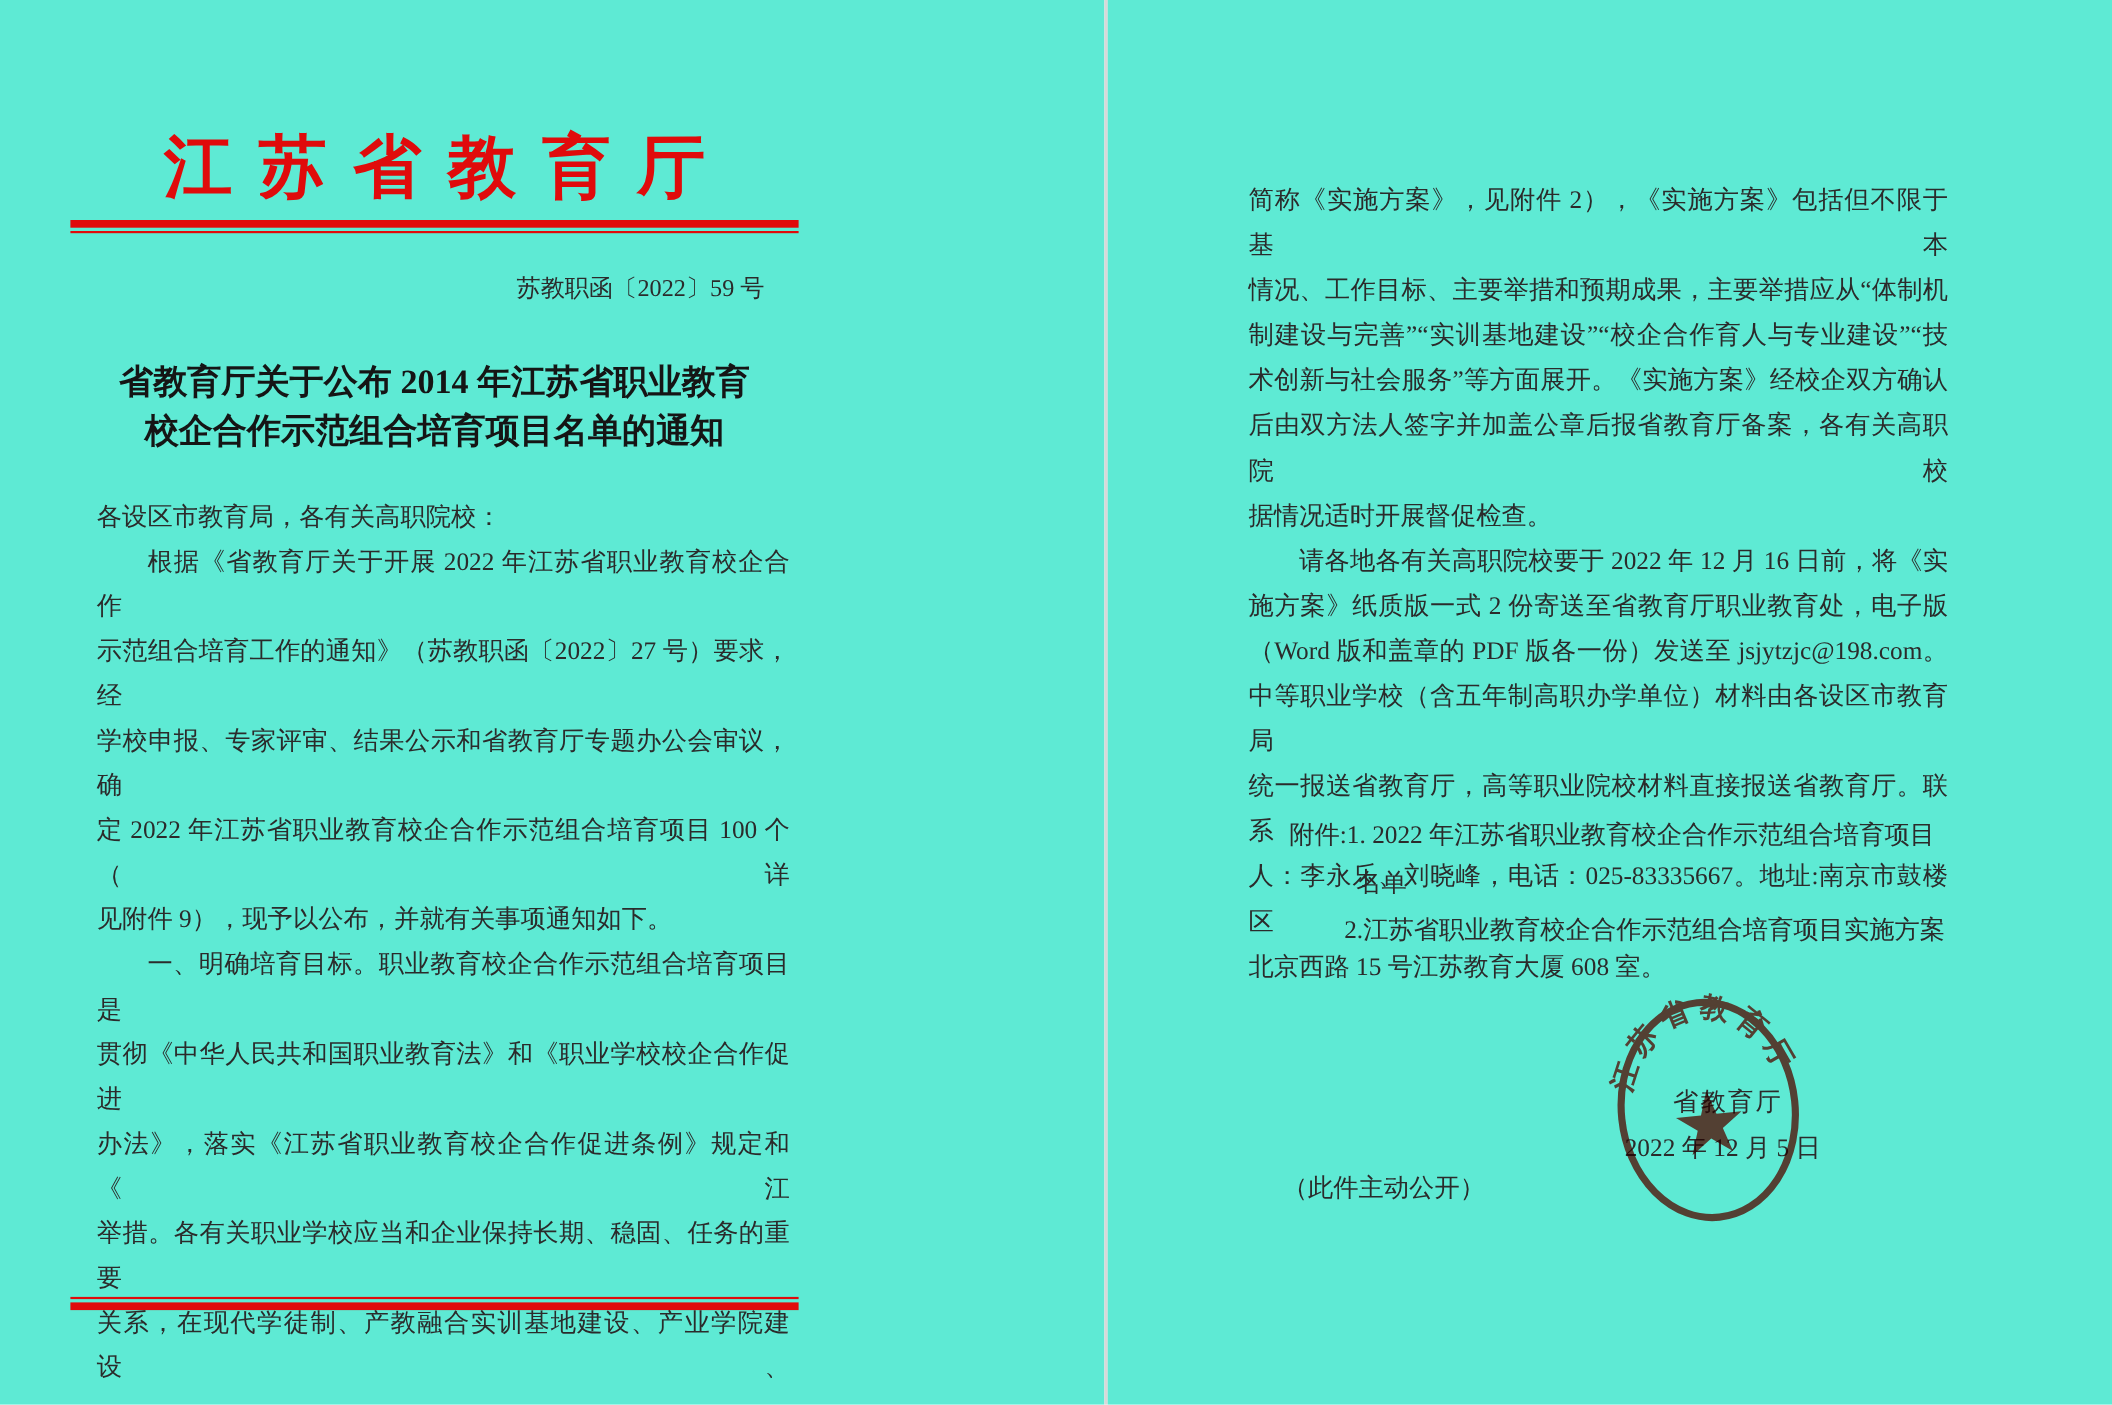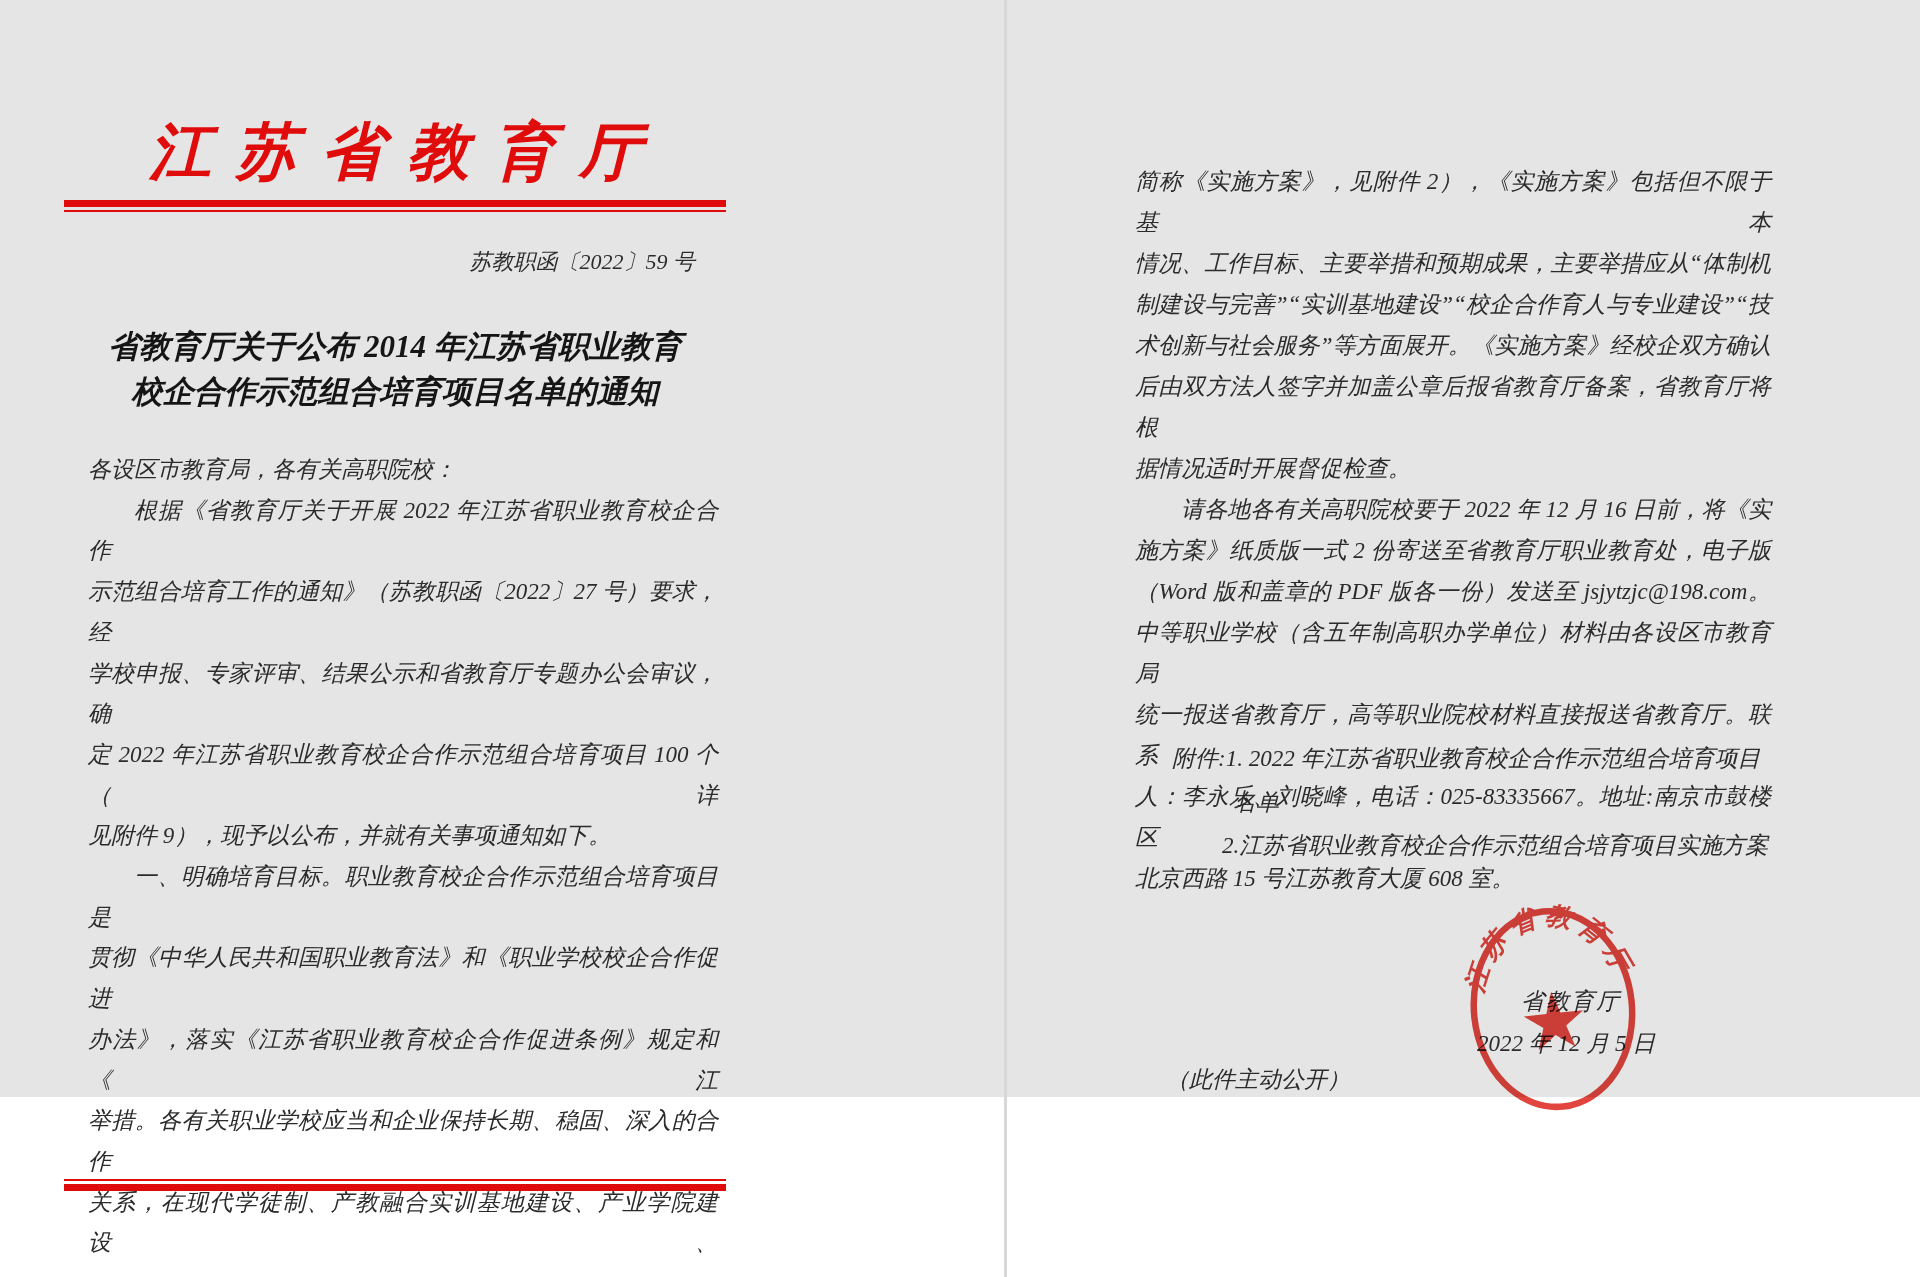--- a/index.html
+++ b/index.html
@@ -2,21 +2,21 @@
 <html style="--accent-red: #e00b0b; --stamp-red: #e0352c;"><head>
 <meta charset="utf-8">
 <style>
   html,body{margin:0;padding:0;}
   body{
     width:1920px;height:1277px;position:relative;overflow:hidden;
     background:#ffffff;
     font-family:"Liberation Serif","DejaVu Serif",serif;
     color:#2b2b2b;
   }
-  .page{position:absolute;top:0;height:1097px;background:#e5e5e5;font-style:italic;}
+  .page{position:absolute;top:0;height:1277px;background:#5eead4;}
   #page1{left:0;width:1004px;}
   #page2{left:1007px;width:913px;}
   #page-divider{position:absolute;left:1004px;top:0;width:3px;height:1277px;background:#d8d8d8;}
 
   
   #agency-header{
     position:absolute;left:65px;top:110px;width:660px;
     text-align:center;font-size:62px;font-weight:bold;
     letter-spacing:24px;text-indent:24px;
     color:var(--accent-red);
@@ -89,41 +89,41 @@
   <div class="bodyblock" id="body1">
       <div class="line">各设区市教育局，各有关高职院校：</div>
       <div class="line indent fill">根据《省教育厅关于开展 2022 年江苏省职业教育校企合作</div>
       <div class="line fill">示范组合培育工作的通知》（苏教职函〔2022〕27 号）要求，经</div>
       <div class="line fill">学校申报、专家评审、结果公示和省教育厅专题办公会审议，确</div>
       <div class="line fill">定 2022 年江苏省职业教育校企合作示范组合培育项目 100 个（详</div>
       <div class="line">见附件 9），现予以公布，并就有关事项通知如下。</div>
       <div class="line indent fill">一、明确培育目标。职业教育校企合作示范组合培育项目是</div>
       <div class="line fill">贯彻《中华人民共和国职业教育法》和《职业学校校企合作促进</div>
       <div class="line fill">办法》，落实《江苏省职业教育校企合作促进条例》规定和《江</div>
-      <div class="line fill">举措。各有关职业学校应当和企业保持长期、稳固、深入的合作</div>
+      <div class="line fill">举措。各有关职业学校应当和企业保持长期、稳固、任务的重要</div>
       <div class="line fill">关系，在现代学徒制、产教融合实训基地建设、产业学院建设、</div>
     </div>
 
   <div class="rule" id="footer-rule">
     <div class="thin"></div>
     <div class="gap"></div>
     <div class="thick"></div>
   </div>
 </div>
 
 <div id="page-divider"></div>
 
 <div class="page" id="page2">
 
   <div class="bodyblock" id="body2">
       <div class="line fill">简称《实施方案》，见附件 2），《实施方案》包括但不限于基本</div>
       <div class="line fill">情况、工作目标、主要举措和预期成果，主要举措应从“体制机</div>
       <div class="line fill">制建设与完善”“实训基地建设”“校企合作育人与专业建设”“技</div>
       <div class="line fill">术创新与社会服务”等方面展开。《实施方案》经校企双方确认</div>
-      <div class="line fill">后由双方法人签字并加盖公章后报省教育厅备案，省教育厅将根</div>
+      <div class="line fill">后由双方法人签字并加盖公章后报省教育厅备案，各有关高职院校</div>
       <div class="line">据情况适时开展督促检查。</div>
       <div class="line indent fill">请各地各有关高职院校要于 2022 年 12 月 16 日前，将《实</div>
       <div class="line fill">施方案》纸质版一式 2 份寄送至省教育厅职业教育处，电子版</div>
       <div class="line fill">（Word 版和盖章的 PDF 版各一份）发送至 jsjytzjc@198.com。</div>
       <div class="line fill">中等职业学校（含五年制高职办学单位）材料由各设区市教育局</div>
       <div class="line fill">统一报送省教育厅，高等职业院校材料直接报送省教育厅。联系</div>
       <div class="line fill">人：李永乐、刘晓峰，电话：025-83335667。地址:南京市鼓楼区</div>
       <div class="line">北京西路 15 号江苏教育大厦 608 室。</div>
     </div>
 

